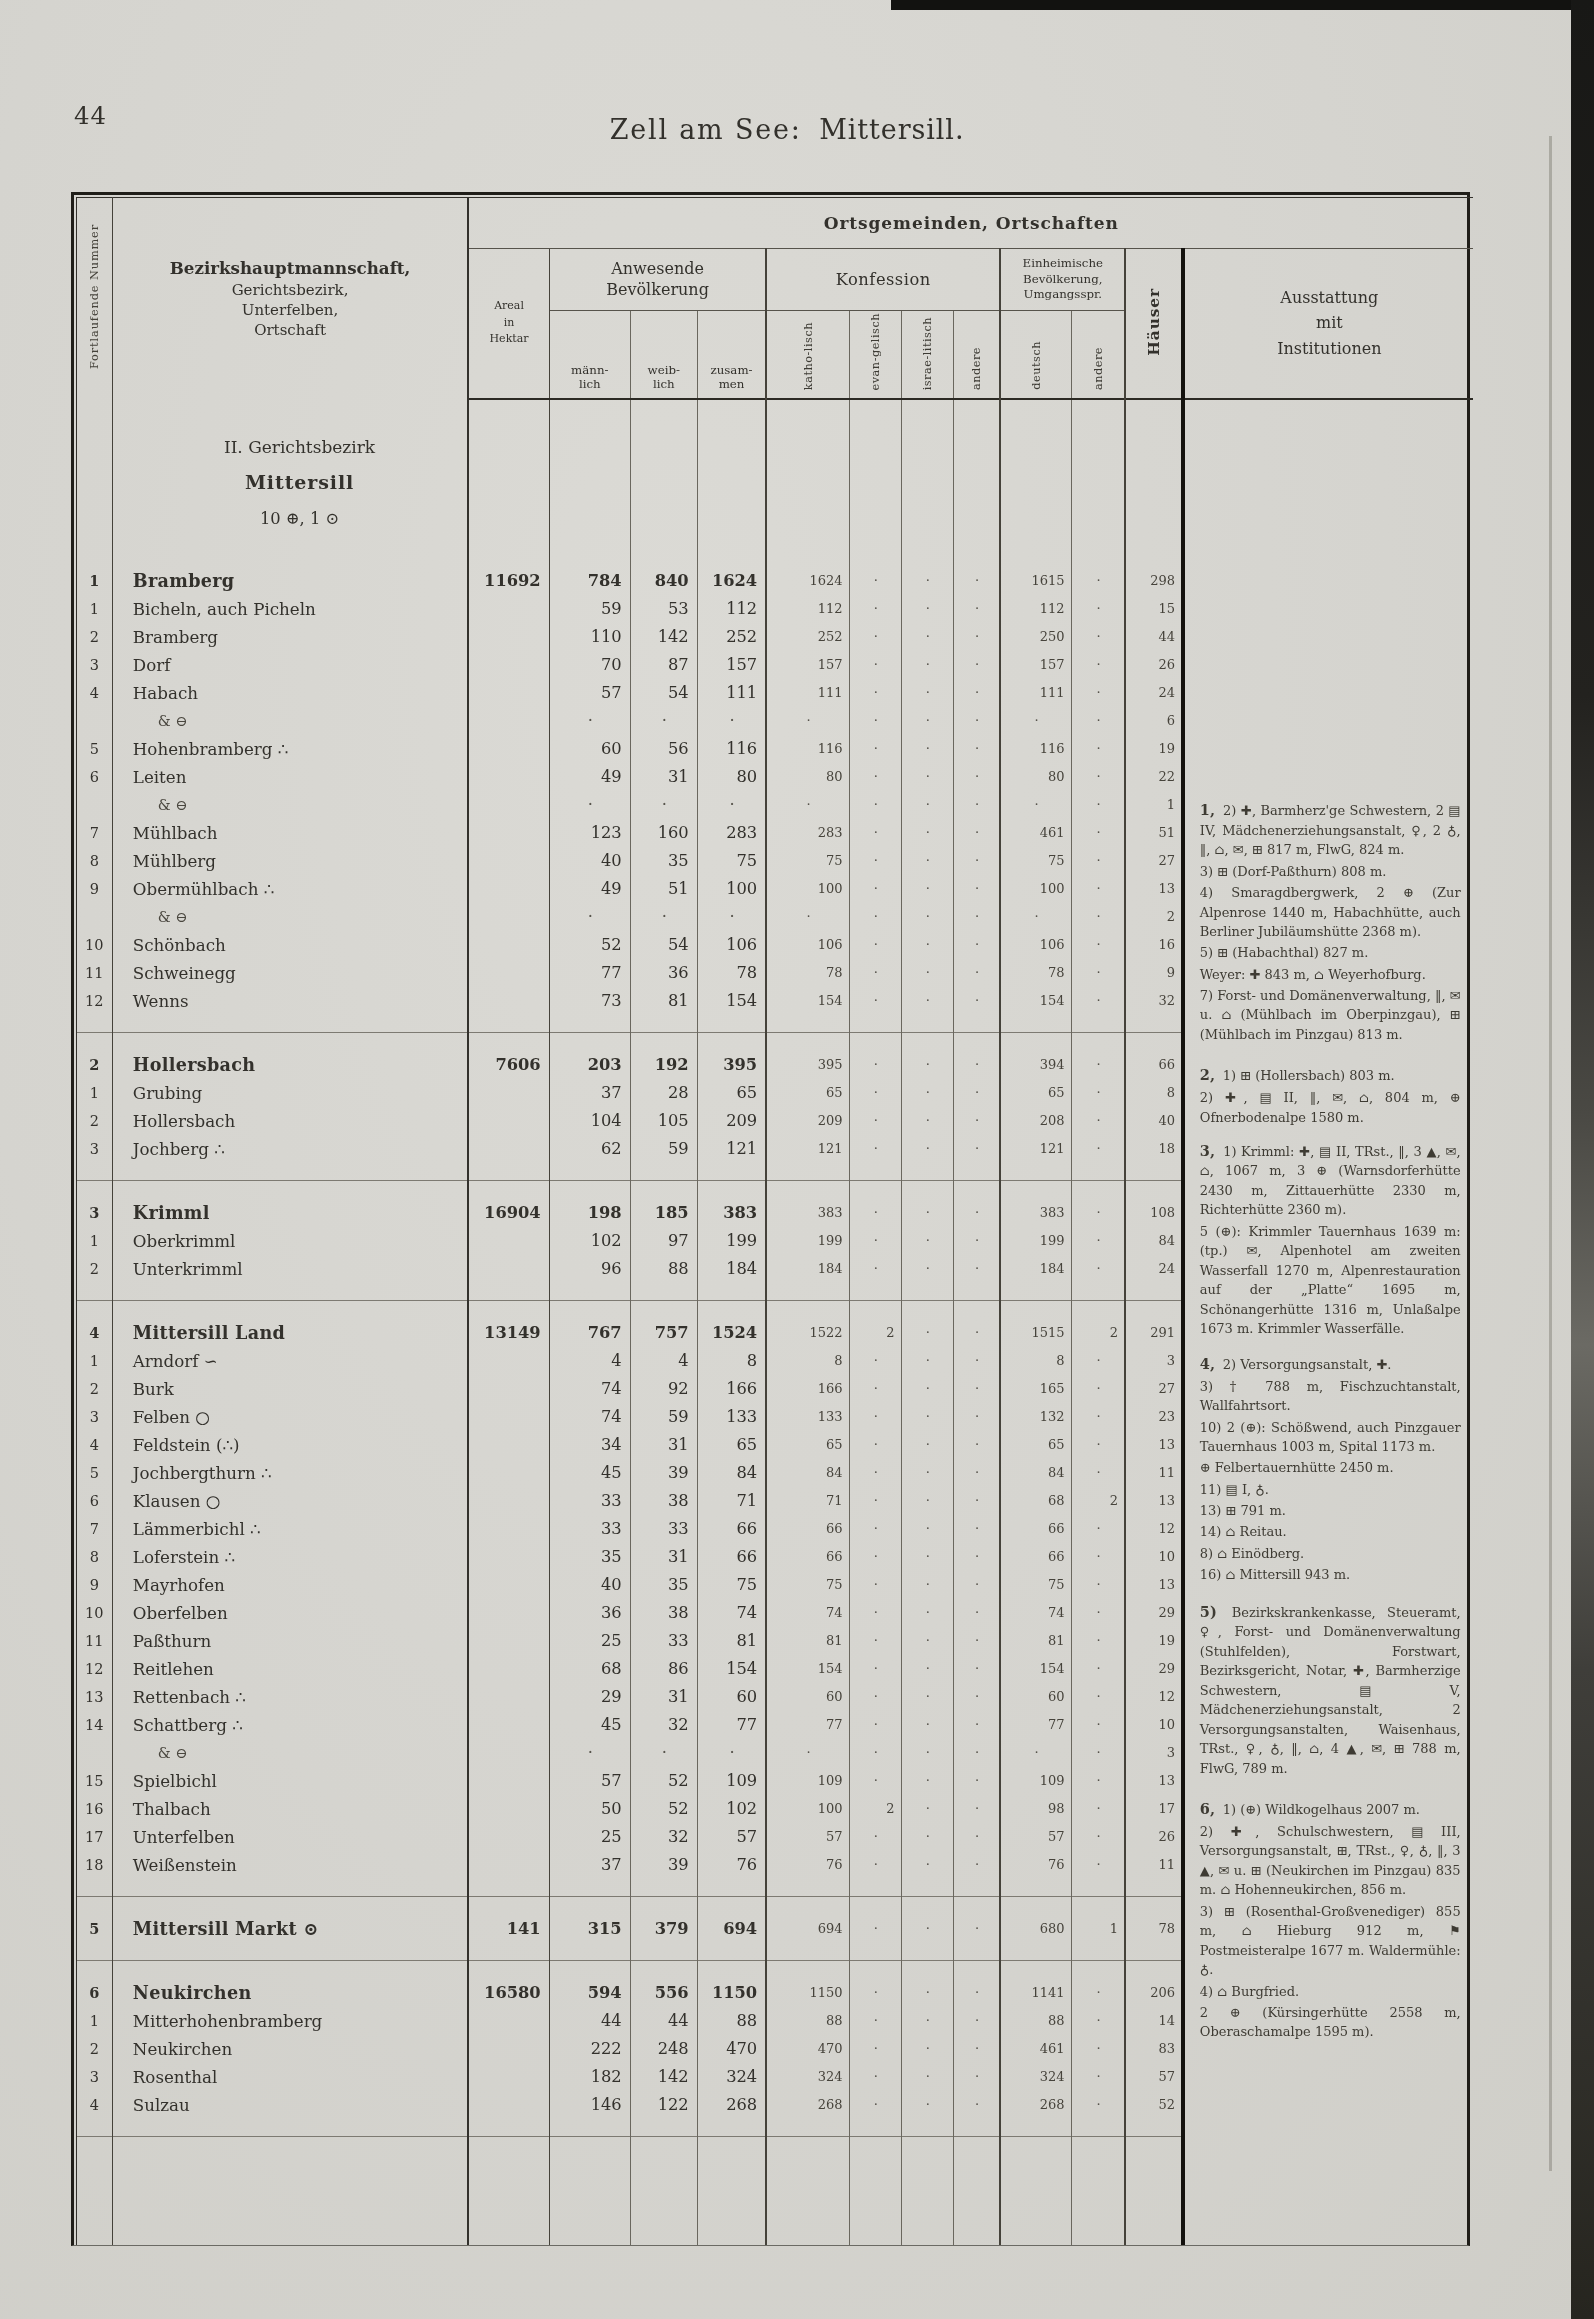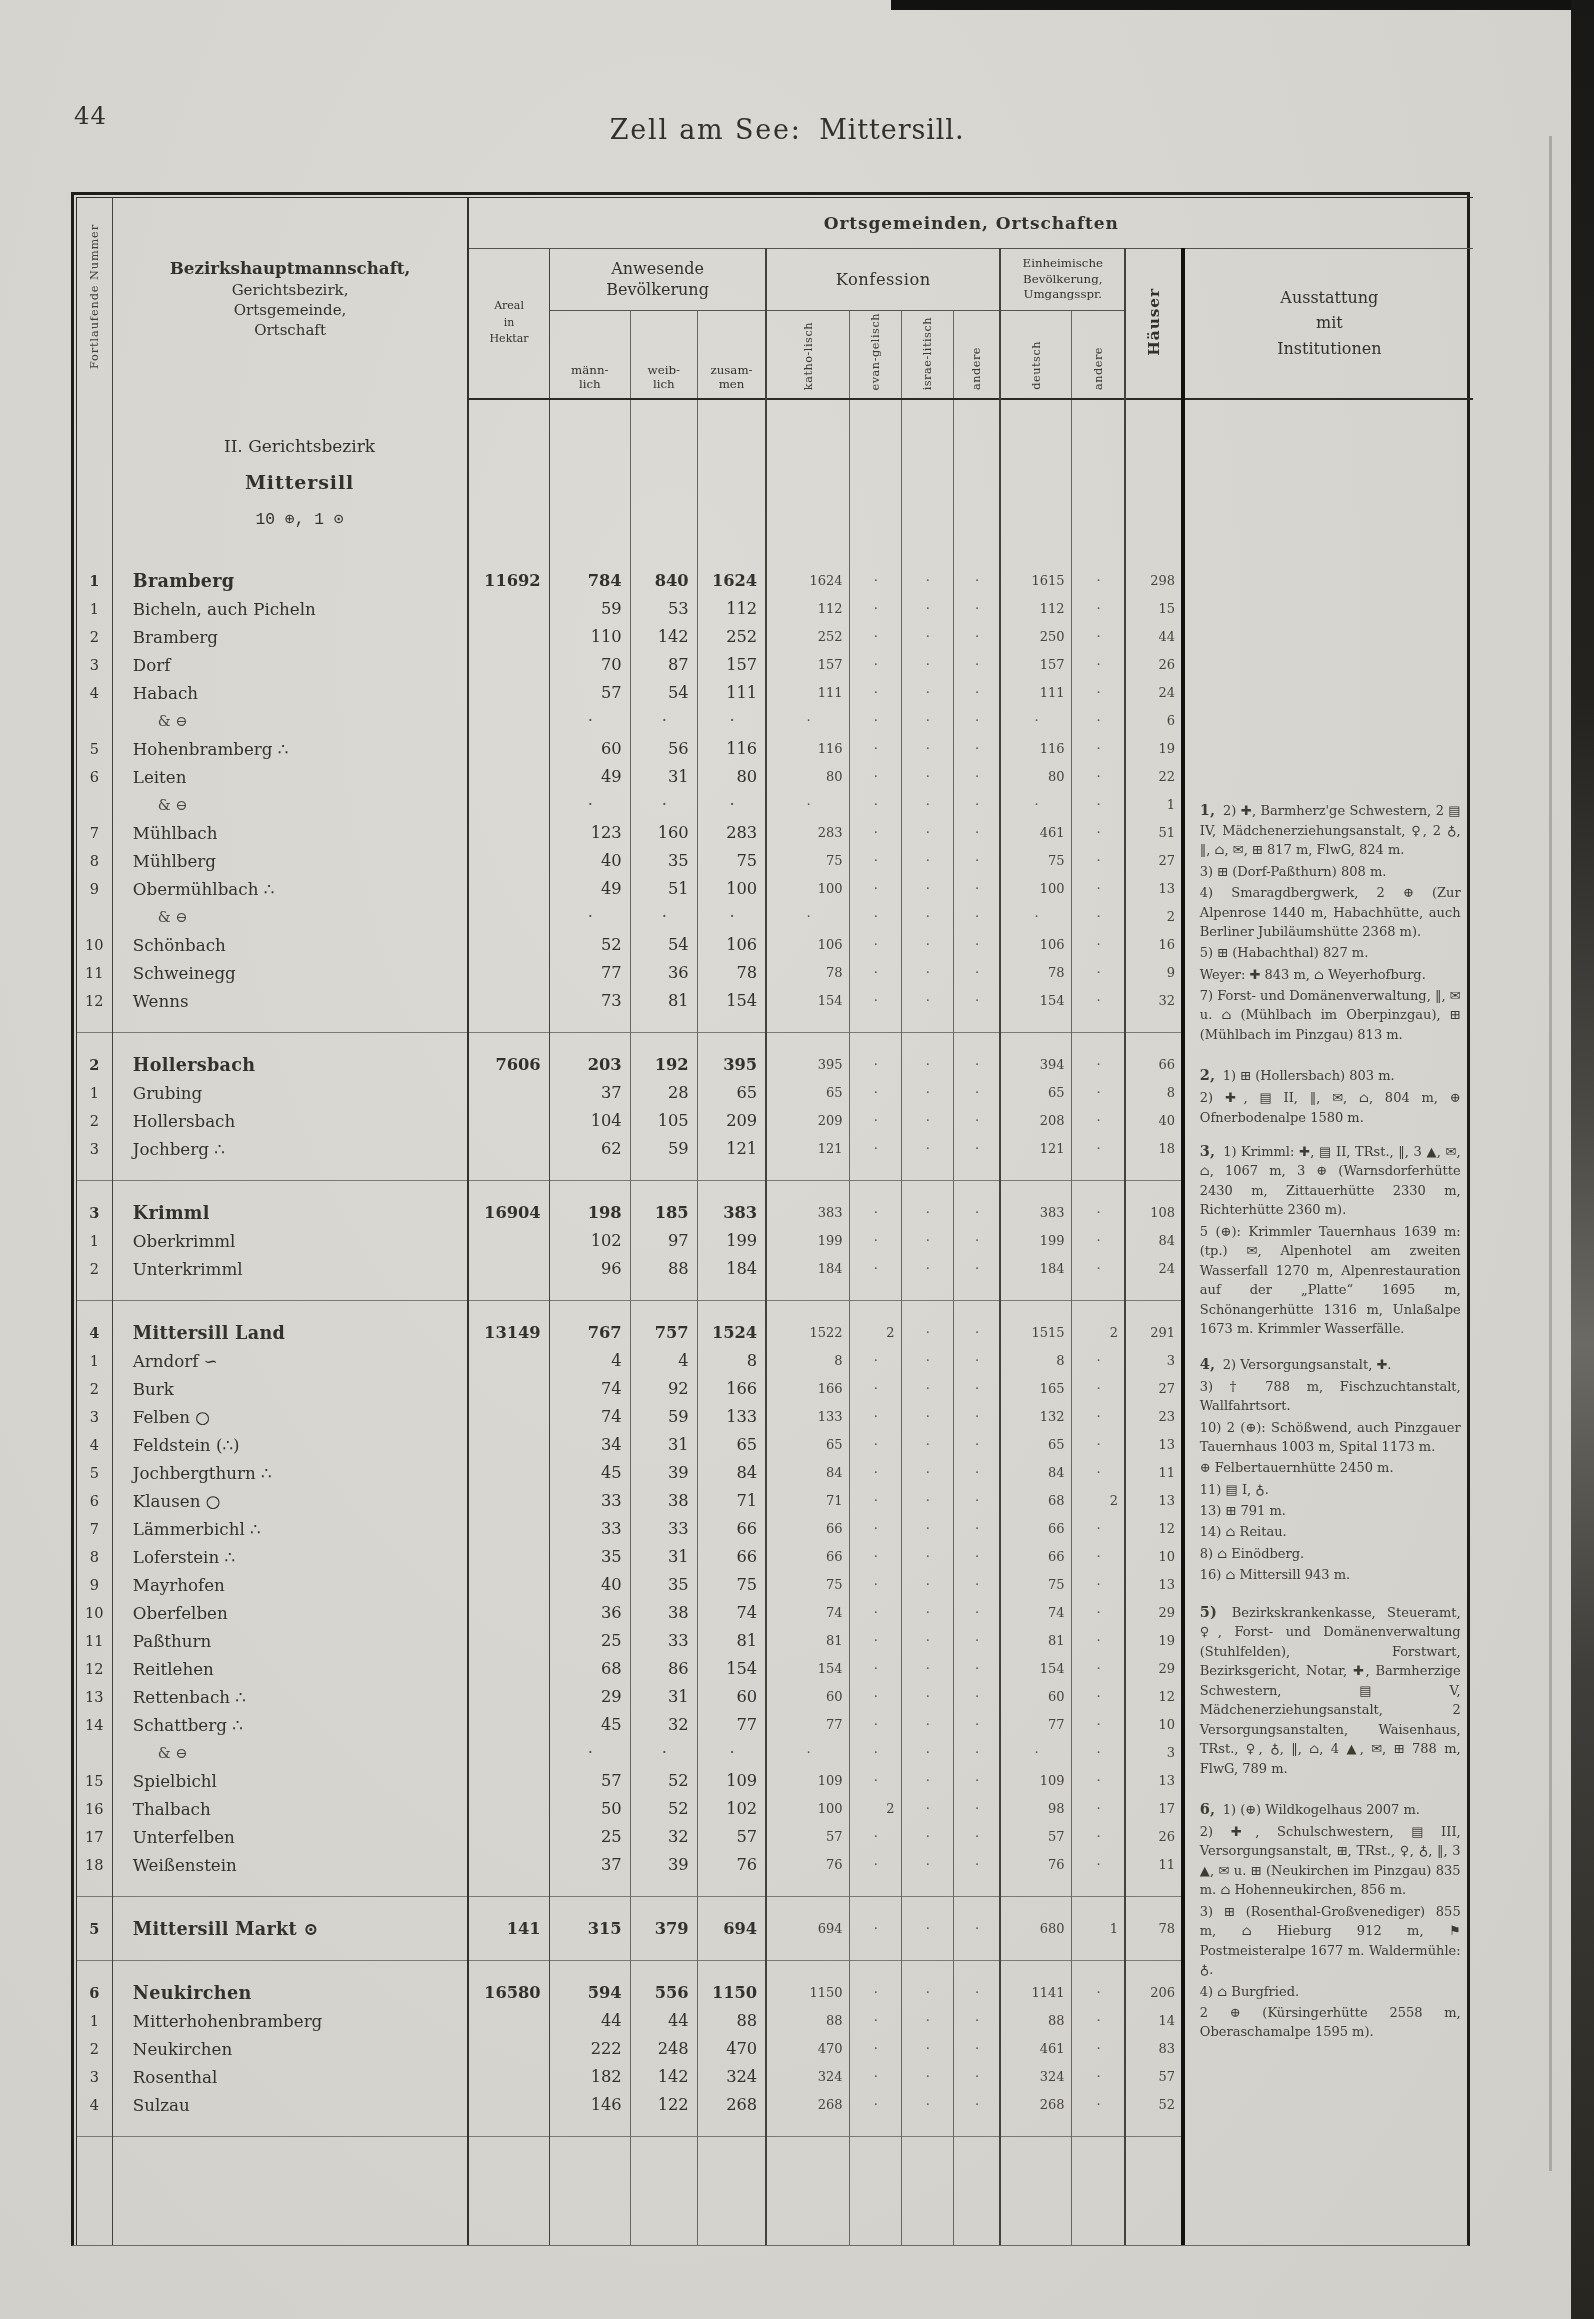--- a/index.html
+++ b/index.html
@@ -76,21 +76,21 @@
   tr.main-row td.c-name{font-size:17.6px;letter-spacing:0.3px;}
   tr.main-row td.c-k,tr.main-row td.c-e,tr.main-row td.c-i,tr.main-row td.c-a,
   tr.main-row td.c-d,tr.main-row td.c-a2,tr.main-row td.c-h{font-weight:normal;}
   tr.amp-row td.c-name{padding-left:45px;font-size:14.5px;color:#4a473f;}
   td.dot{text-align:center;padding-right:0;color:#55524a;}
 
   tr.section-row td{height:168px;vertical-align:middle;}
   .section-block{text-align:center;}
   .section-block .s1{font-size:17px;margin-bottom:14.5px;}
   .section-block .s2{font-size:19px;font-weight:bold;margin-bottom:16.3px;letter-spacing:0.9px;}
-  .section-block .s3{font-size:16.3px;font-family:Liberation Mono, monospace;}
+  .section-block .s3{font-size:16.3px;}
 
   tr.sep-row td{height:36px;
     background:linear-gradient(to bottom, transparent 47%, #7d7a72 47%, #7d7a72 50%, transparent 50%);}
   tr.filler-row td{height:90px;}
 
   
   td.c-notes{vertical-align:top;padding:0 12.7px 0 14.5px;height:auto;}
   .note{font-size:13px;line-height:1.5;text-align:justify;color:#3e3b33;}
   .note .para{margin-top:1.8px;}
   .note .lead{font-weight:bold;font-size:14.5px;padding-right:3.6px;}
@@ -133,21 +133,21 @@
         <col style="width:290px">
   </colgroup>
   <thead>
     <tr class="hr1">
       <th class="c-nr h-nr" rowspan="3">
         <span class="rot">Fortlaufende Nummer</span>
       </th>
       <th class="c-name h-name" rowspan="3">
         <div class="hn1">Bezirkshauptmannschaft,</div>
         <div class="hn2">Gerichtsbezirk,</div>
-        <div class="hn2">Ortsgemeinde,</div>
+        <div class="hn2">Unterfelben,</div>
         <div class="hn2">Ortschaft</div>
       </th>
       <th class="h-band1 c-notes" colspan="12">Ortsgemeinden, Ortschaften</th>
     </tr>
     <tr class="hr2">
       <th class="c-areal h-areal" rowspan="2">
         <div>Areal</div>
         <div>in</div>
         <div>Hektar</div>
       </th>

